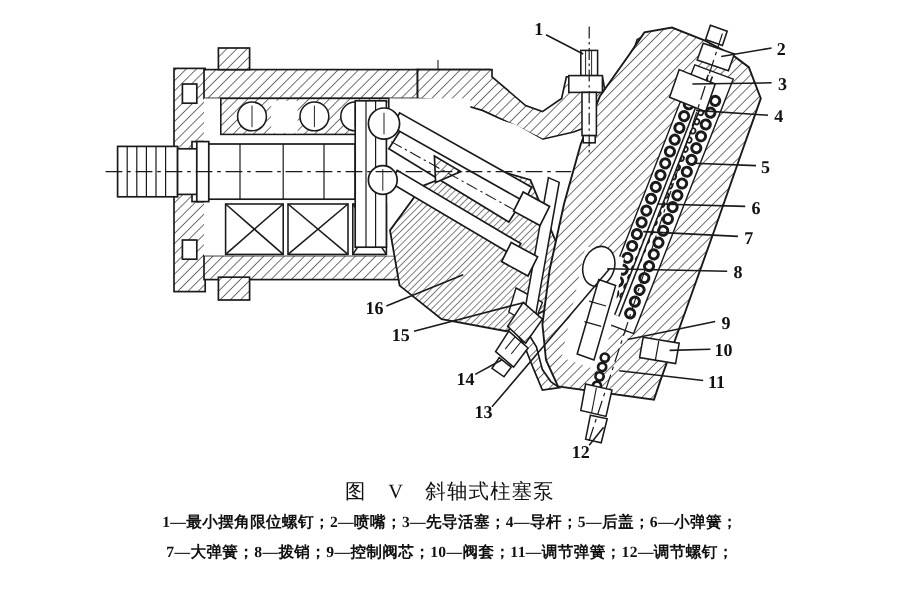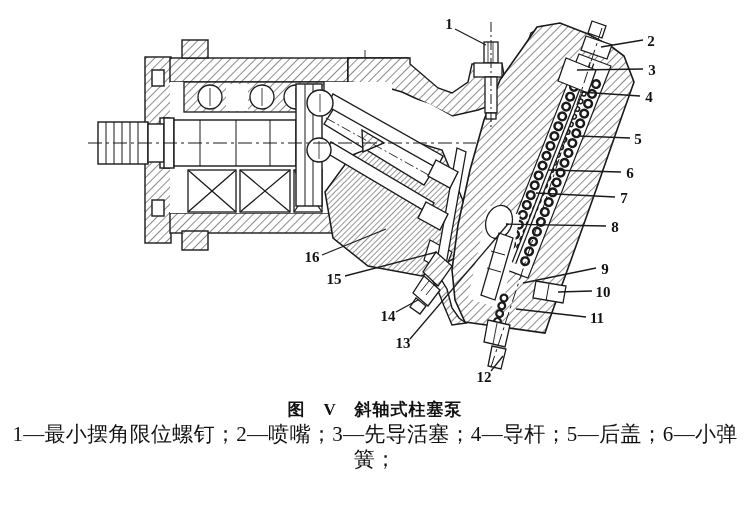--- a/index.html
+++ b/index.html
@@ -1,22 +1,22 @@
 <!DOCTYPE html>
 <html><head>
 <meta charset="utf-8">
 <style>
   html,body{margin:0;padding:0;}
   body{width:750px;height:508px;background:#ffffff;position:relative;overflow:hidden;
        font-family:"Liberation Serif","DejaVu Serif",serif;}
   #stage{position:absolute;left:0;top:0;width:750px;height:508px;}
   svg{position:absolute;left:0;top:0;}
   .caption{position:absolute;left:0;top:398px;width:750px;text-align:center;color:#111;}
-  .cap-title{font-size:17px;font-weight:700;letter-spacing:1px;line-height:24px;}
-  .cap-line{font-size:21px;font-weight:400;line-height:25px;letter-spacing:0.3px;}
+  .cap-title{font-size:17px;font-weight:400;letter-spacing:1px;line-height:24px;}
+  .cap-line{font-size:13px;font-weight:700;line-height:25px;letter-spacing:0.3px;}
   text.callout{font:bold 15px "Liberation Serif","DejaVu Serif",serif;fill:#111;}
 </style>
 </head>
 <body>
 
 <div id="stage">
 
 <svg width="750" height="398" viewBox="0 0 750 398">
   <defs>
     <pattern id="h" patternUnits="userSpaceOnUse" width="6" height="6" patternTransform="rotate(45)">
@@ -226,15 +226,16 @@
     <text class="callout" x="403" y="348">13</text>
     <text class="callout" x="388" y="321">14</text>
     <text class="callout" x="334" y="284">15</text>
     <text class="callout" x="312" y="262">16</text>
   </g>
 </svg>
 
 <div class="caption">
   <div class="cap-title">图　V　斜轴式柱塞泵</div>
   <div class="cap-line">1—最小摆角限位螺钉；2—喷嘴；3—先导活塞；4—导杆；5—后盖；6—小弹簧；</div>
+  <div class="cap-line">7—大弹簧；8—拨销；9—控制阀芯；10—阀套；11—调节弹簧；12—调节螺钉；</div>
 </div>
 
 </div>
 
 </body></html>

